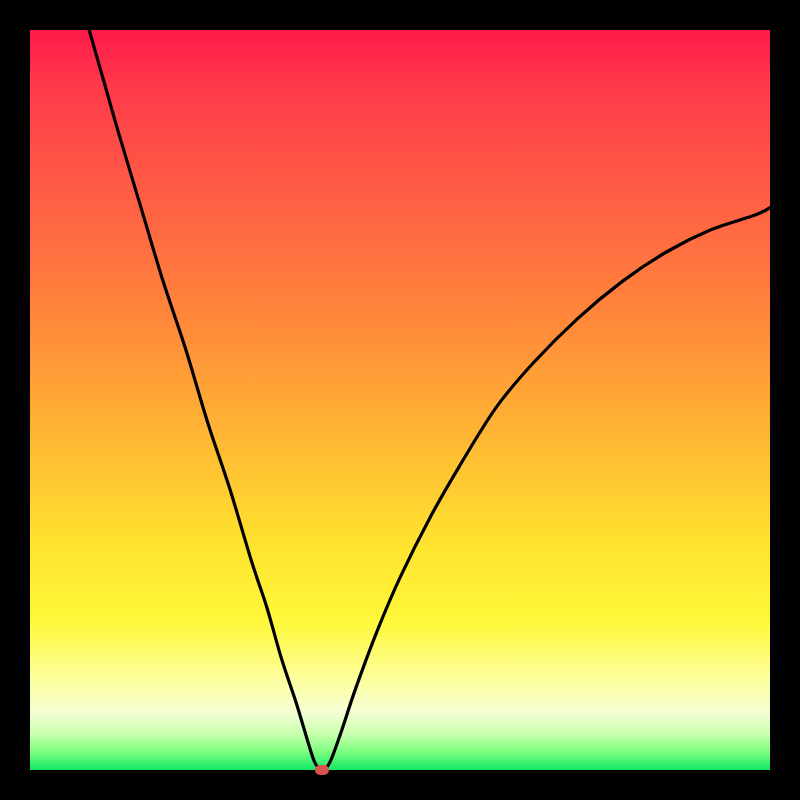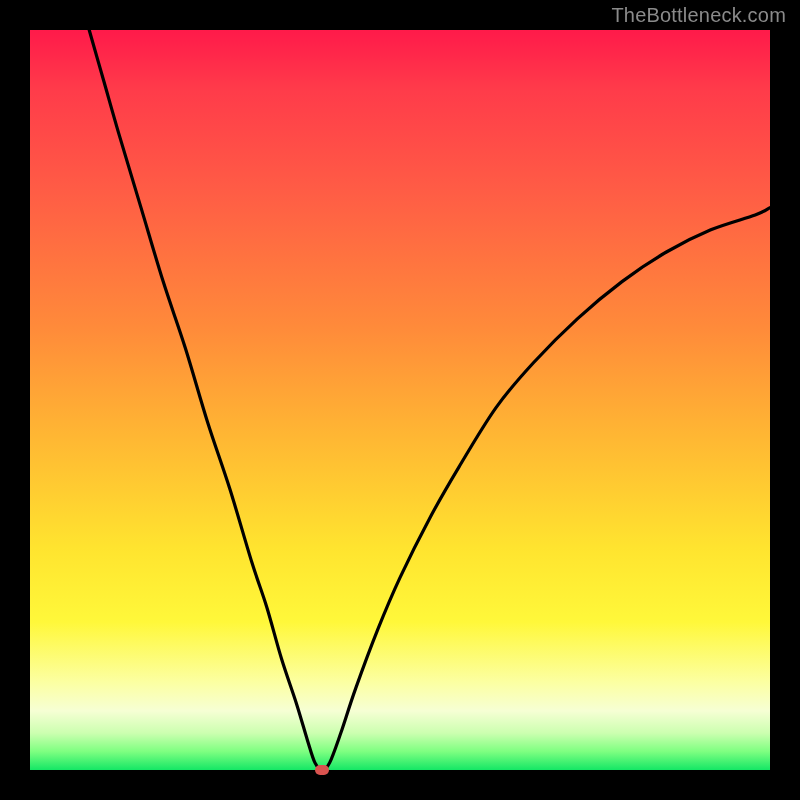--- a/index.html
+++ b/index.html
@@ -74,14 +74,13 @@
 
   <div class="plot-area">
 
     <svg class="curve" viewBox="0 0 740 740" preserveAspectRatio="none">
       <path id="curve-path" fill="none" stroke="#000" stroke-width="3.2" stroke-linecap="round" stroke-linejoin="round" d="M 59.20 0.00 C 61.67 8.63, 69.07 34.53, 74.00 51.80 C 78.93 69.07, 82.63 82.63, 88.80 103.60 C 94.97 124.57, 103.60 152.93, 111.00 177.60 C 118.40 202.27, 125.80 228.17, 133.20 251.60 C 140.60 275.03, 148.00 294.77, 155.40 318.20 C 162.80 341.63, 170.20 368.77, 177.60 392.20 C 185.00 415.63, 192.40 435.37, 199.80 458.80 C 207.20 482.23, 215.83 513.07, 222.00 532.80 C 228.17 552.53, 231.87 561.17, 236.80 577.20 C 241.73 593.23, 246.67 612.97, 251.60 629.00 C 256.53 645.03, 262.08 659.83, 266.40 673.40 C 270.72 686.97, 274.42 700.53, 277.50 710.40 C 280.58 720.27, 282.43 727.67, 284.90 732.60 C 287.37 737.53, 289.83 740.00, 292.30 740.00 C 294.77 740.00, 296.62 738.77, 299.70 732.60 C 302.78 726.43, 306.48 715.33, 310.80 703.00 C 315.12 690.67, 319.43 675.87, 325.60 658.60 C 331.77 641.33, 340.40 617.90, 347.80 599.40 C 355.20 580.90, 361.37 566.10, 370.00 547.60 C 378.63 529.10, 389.73 506.90, 399.60 488.40 C 409.47 469.90, 418.10 455.10, 429.20 436.60 C 440.30 418.10, 453.87 394.67, 466.20 377.40 C 478.53 360.13, 489.63 347.80, 503.20 333.00 C 516.77 318.20, 532.80 302.17, 547.60 288.60 C 562.40 275.03, 577.20 262.70, 592.00 251.60 C 606.80 240.50, 621.60 230.63, 636.40 222.00 C 651.20 213.37, 666.00 205.97, 680.80 199.80 C 695.60 193.63, 715.33 188.70, 725.20 185.00 C 735.07 181.30, 737.53 178.83, 740.00 177.60"></path>
     </svg>
 
     <div id="min-marker" class="marker" style="left: 292.3px; top: 740px; background: rgb(217, 83, 79);"></div>
   </div>
 
-  <div class="watermark">TheBottleneck.com</div>
 </div>
 
 </body></html>

